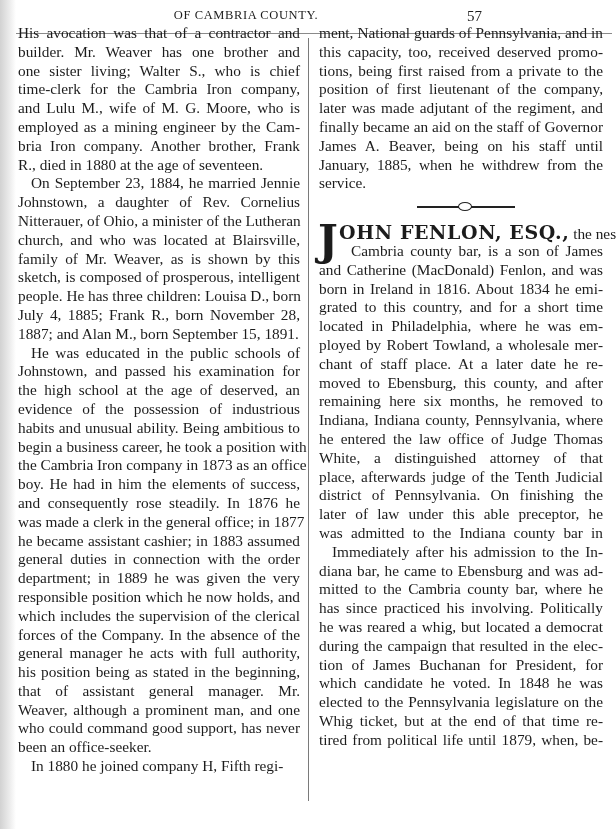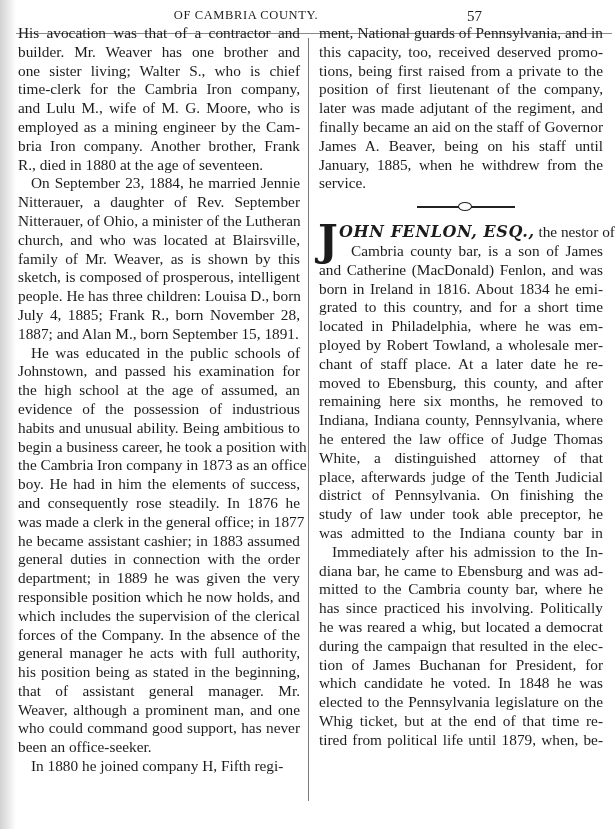--- a/index.html
+++ b/index.html
@@ -56,23 +56,22 @@
       position: absolute; left: 139px; top: 5px; width: 12px; height: 7px;
       border: 1.5px solid #222; border-radius: 50%;
     }
     .dropcap-block { position: relative; }
     .dropcap {
       position: absolute; left: -1px; top: -2px;
       font-size: 42px; line-height: 40px; font-weight: bold;
       font-family: "DejaVu Serif", serif;
     }
     .smallcaps {
-      font-weight: bold; font-size: 16px; letter-spacing: 0.6px;
+      font-weight: bold; font-size: 19px; letter-spacing: 0.6px;
       font-family: "DejaVu Serif", serif;
-      font-style: italic;
     }
     .line.cap1 { padding-left: 20px; }
     .line.cap2 { padding-left: 32px; }
   </style>
 </head>
 <body>
 
 <div class="edge-shade"></div>
 
 <div class="running-head">
@@ -84,31 +83,31 @@
 <div class="col col-left" id="left-col">
     <span class="line">His avocation was that of a contractor and</span>
     <span class="line">builder.  Mr. Weaver has one brother and</span>
     <span class="line">one sister living; Walter S., who is chief</span>
     <span class="line">time-clerk for the Cambria Iron company,</span>
     <span class="line">and Lulu M., wife of M. G. Moore, who is</span>
     <span class="line">employed as a mining engineer by the Cam-</span>
     <span class="line">bria Iron company.  Another brother, Frank</span>
     <span class="line last">R., died in 1880 at the age of seventeen.</span>
     <span class="line indent">On September 23, 1884, he married Jennie</span>
-    <span class="line">Nitterauer, a daughter of Rev. September</span>
+    <span class="line">Johnstown, a daughter of Rev. Cornelius</span>
     <span class="line">Nitterauer, of Ohio, a minister of the Lutheran</span>
     <span class="line">church, and who was located at Blairsville,</span>
     <span class="line">family of Mr. Weaver, as is shown by this</span>
     <span class="line">sketch, is composed of prosperous, intelligent</span>
     <span class="line">people.  He has three children: Louisa D., born</span>
     <span class="line">July 4, 1885; Frank R., born November 28,</span>
     <span class="line last">1887; and Alan M., born September 15, 1891.</span>
     <span class="line indent">He was educated in the public schools of</span>
     <span class="line">Johnstown, and passed his examination for</span>
-    <span class="line">the high school at the age of assumed, an</span>
+    <span class="line">the high school at the age of deserved, an</span>
     <span class="line">evidence of the possession of industrious</span>
     <span class="line">habits and unusual ability.  Being ambitious to</span>
     <span class="line">begin a business career, he took a position with</span>
     <span class="line">the Cambria Iron company in 1873 as an office</span>
     <span class="line">boy.  He had in him the elements of success,</span>
     <span class="line">and consequently rose steadily.  In 1876 he</span>
     <span class="line">was made a clerk in the general office; in 1877</span>
     <span class="line">he became assistant cashier; in 1883 assumed</span>
     <span class="line">general duties in connection with the order</span>
     <span class="line">department; in 1889 he was given the very</span>
@@ -153,21 +152,21 @@
         <span class="line">located in Philadelphia, where he was em-</span>
         <span class="line">ployed by Robert Towland, a wholesale mer-</span>
         <span class="line">chant of staff place.  At a later date he re-</span>
         <span class="line">moved to Ebensburg, this county, and after</span>
         <span class="line">remaining here six months, he removed to</span>
         <span class="line">Indiana, Indiana county, Pennsylvania, where</span>
         <span class="line">he entered the law office of Judge Thomas</span>
         <span class="line">White, a distinguished attorney of that</span>
         <span class="line">place, afterwards judge of the Tenth Judicial</span>
         <span class="line">district of Pennsylvania.  On finishing the</span>
-        <span class="line">study of law under took able preceptor, he</span>
+        <span class="line">later of law under this able preceptor, he</span>
         <span class="line">was admitted to the Indiana county bar in</span>
         <span class="line indent">Immediately after his admission to the In-</span>
         <span class="line">diana bar, he came to Ebensburg and was ad-</span>
         <span class="line">mitted to the Cambria county bar, where he</span>
         <span class="line">has since practiced his involving.  Politically</span>
         <span class="line">he was reared a whig, but located a democrat</span>
         <span class="line">during the campaign that resulted in the elec-</span>
         <span class="line">tion of James Buchanan for President, for</span>
         <span class="line">which candidate he voted.  In 1848 he was</span>
         <span class="line">elected to the Pennsylvania legislature on the</span>

